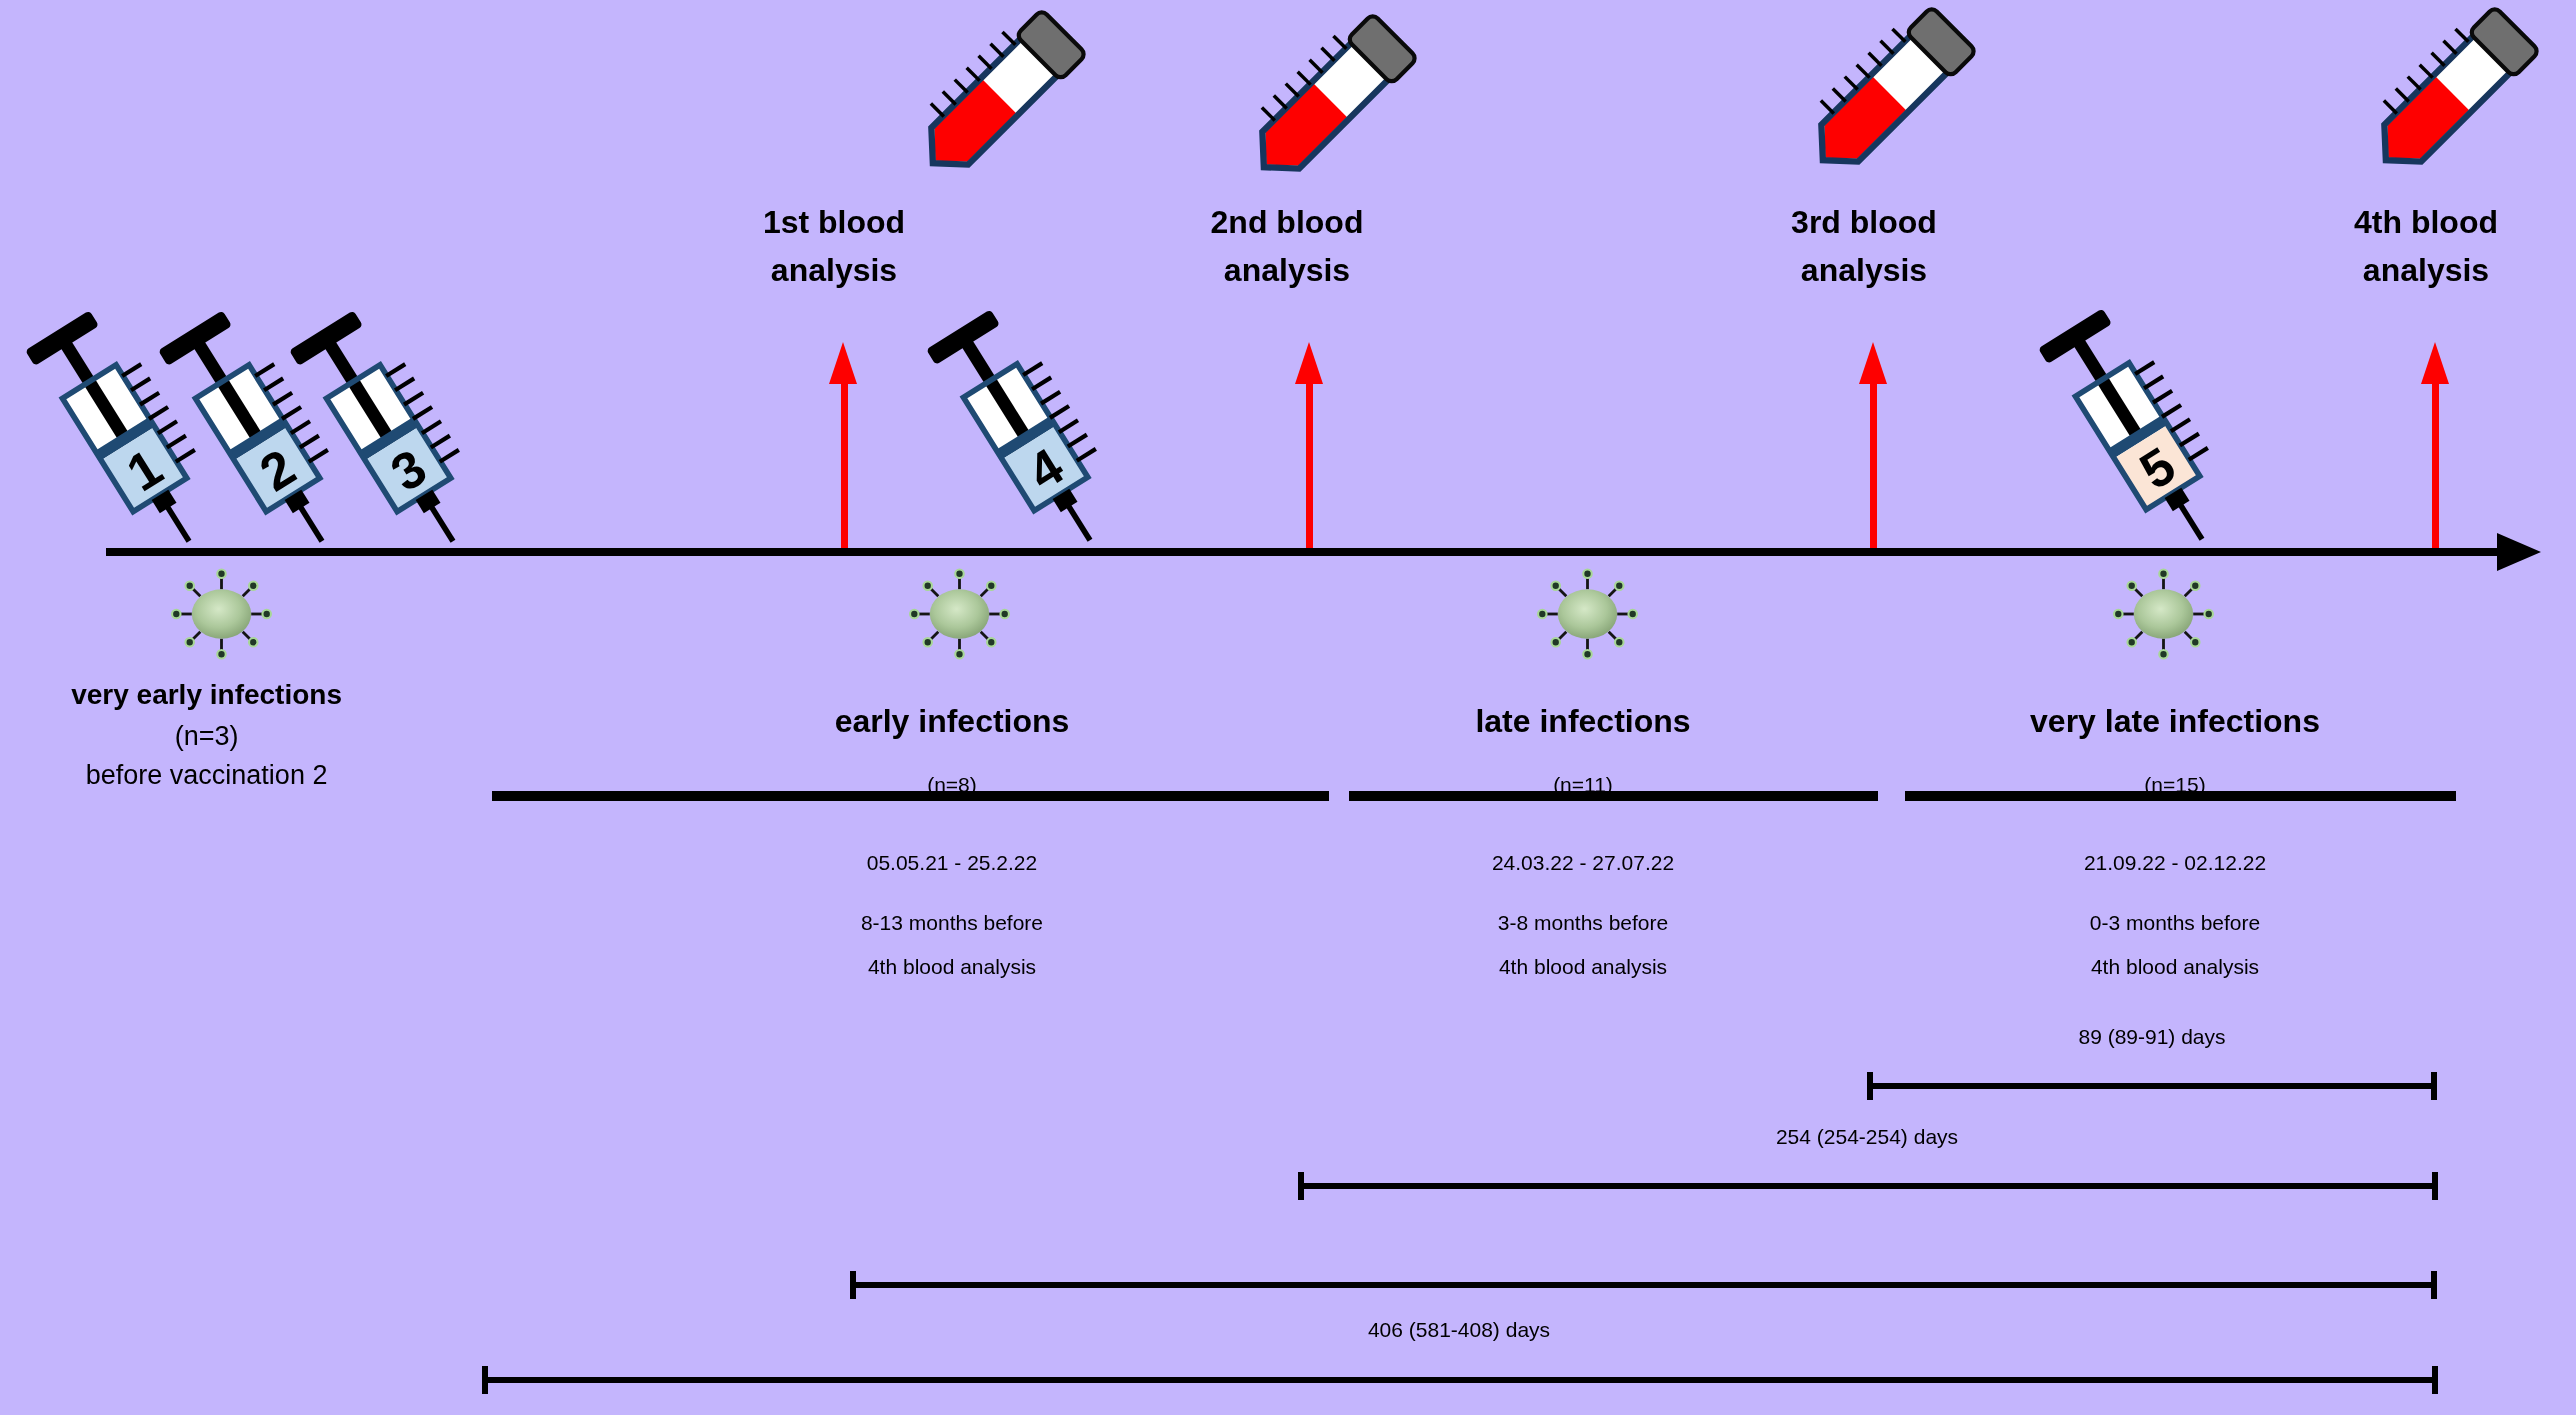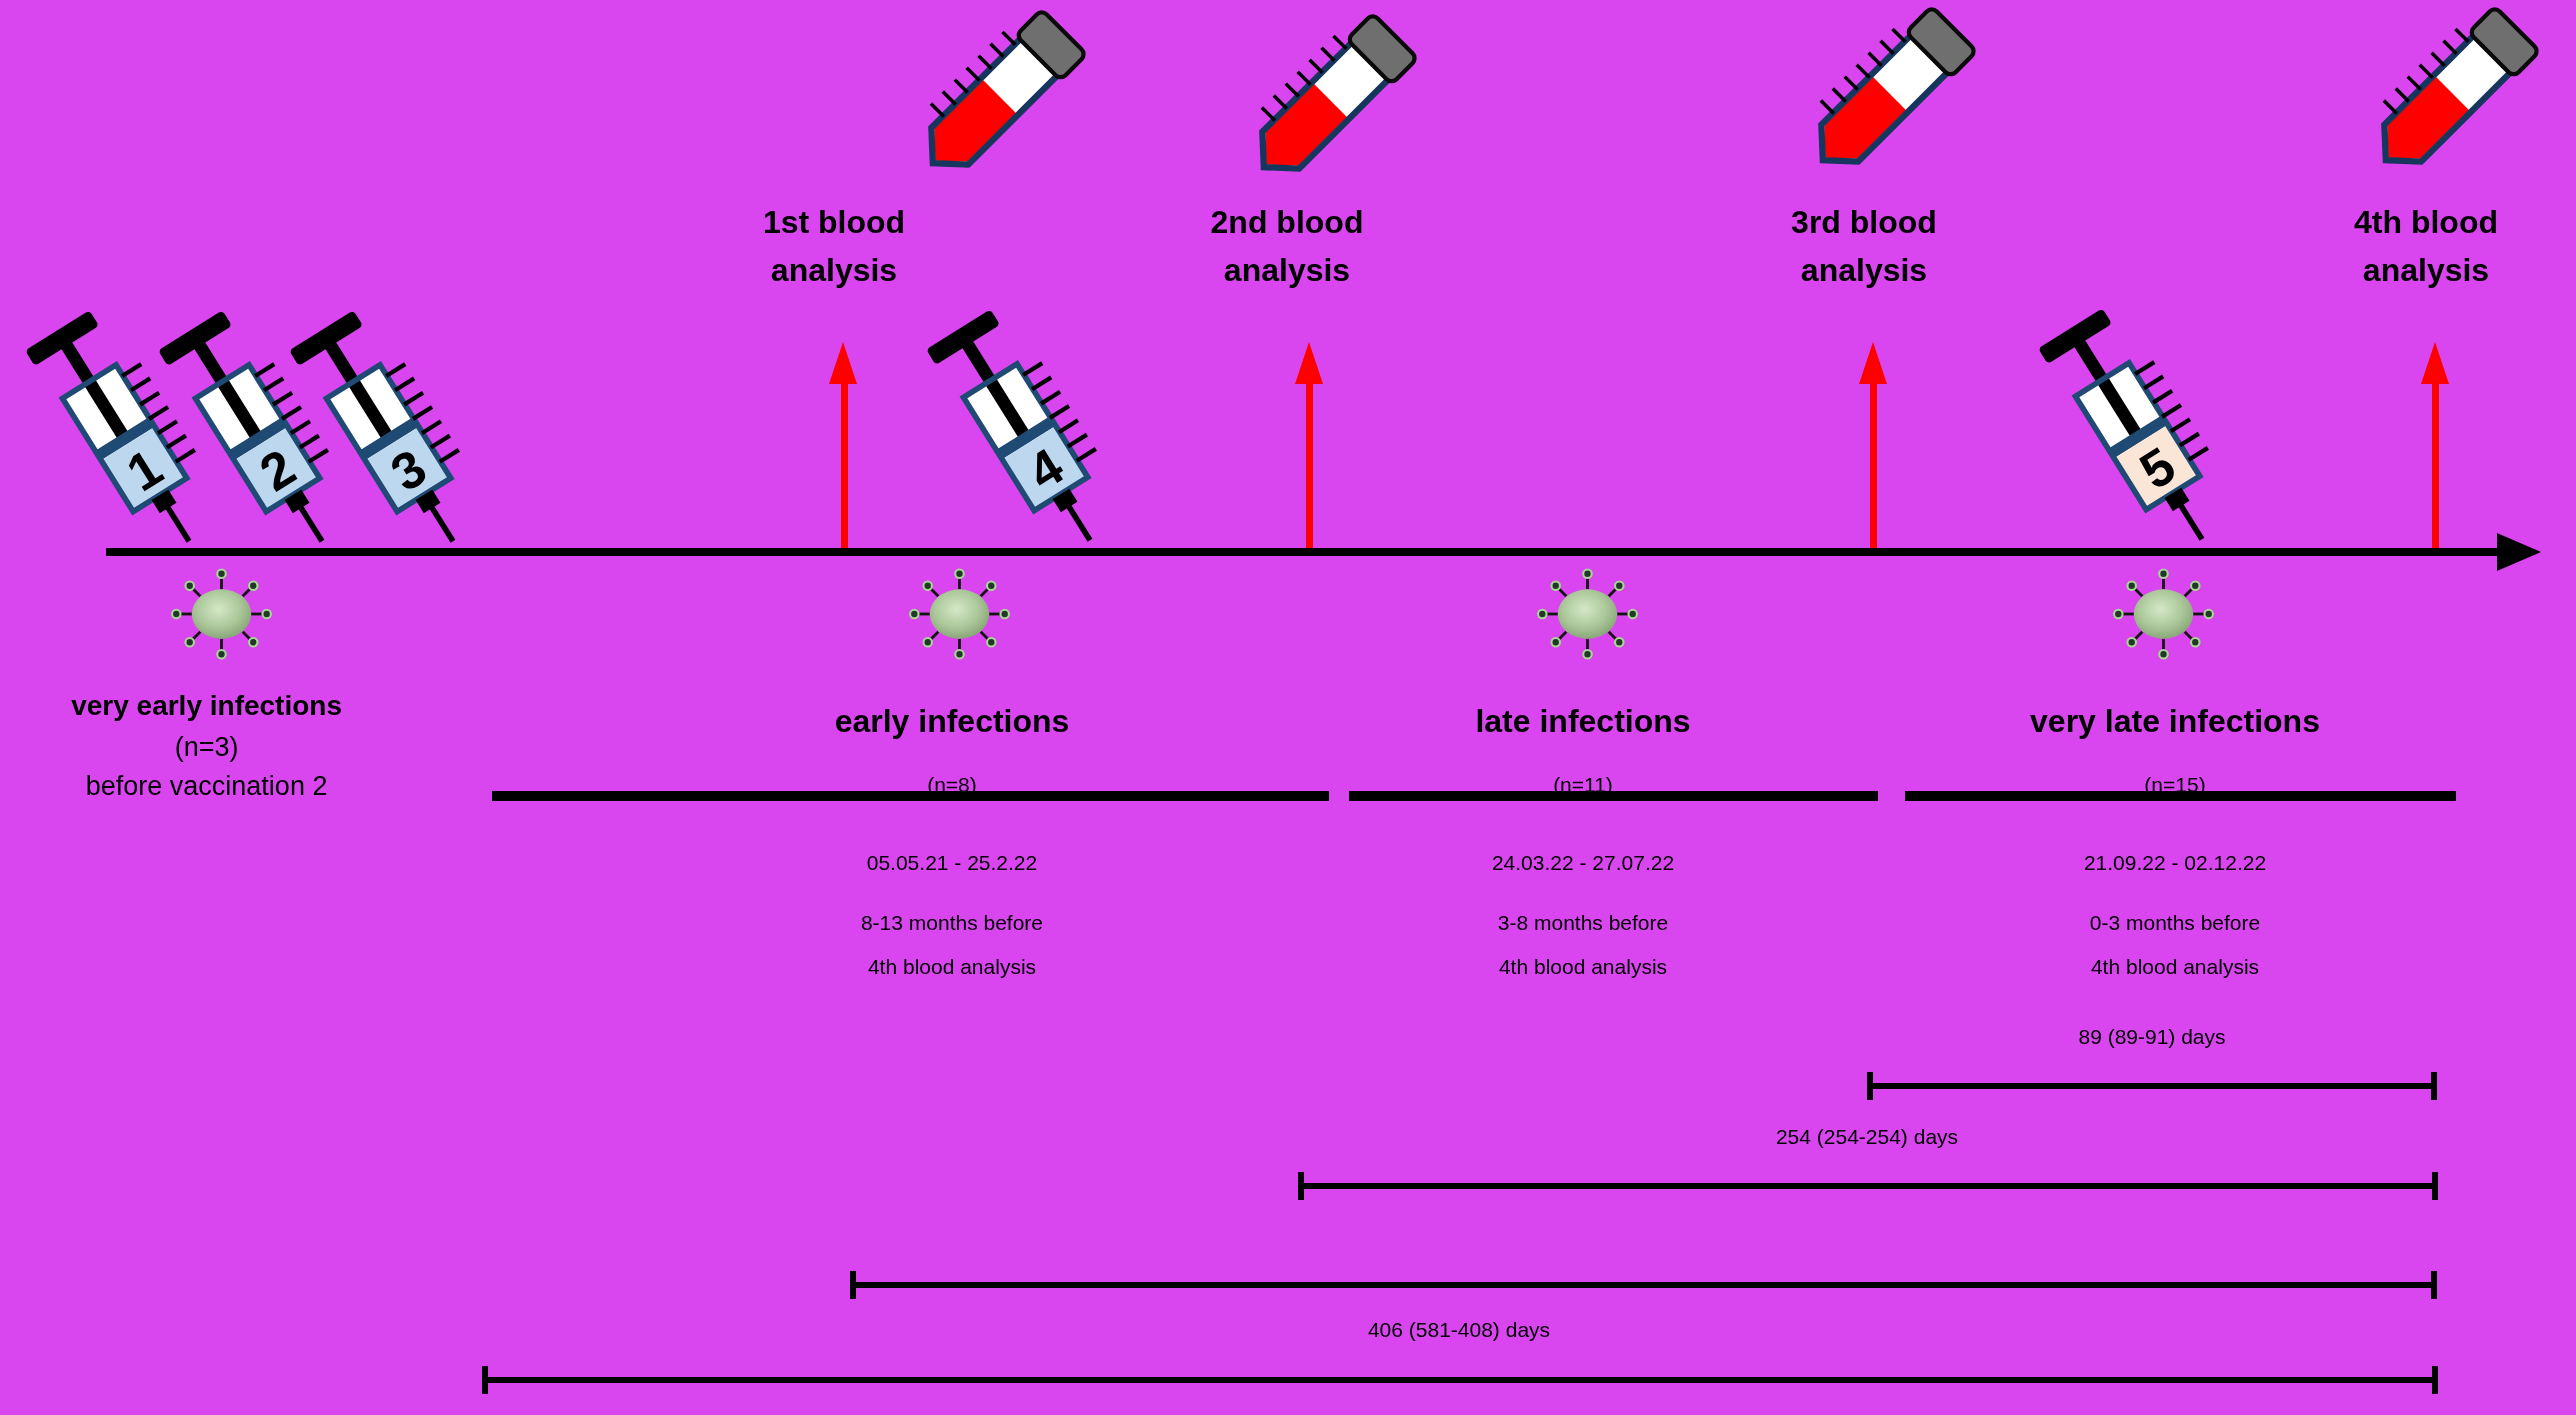--- a/index.html
+++ b/index.html
@@ -1,28 +1,28 @@
 <!DOCTYPE html>
 <html style="font-size:11.3px"><head>
 <meta charset="utf-8">
 <style>
   html,body{margin:0;padding:0;background:#fff;}
   body{font-family:"Liberation Sans",sans-serif;color:#000;}
-  #canvas{position:relative;width:2576px;height:1415px;background:#d946ef;overflow:hidden;}
+  #canvas{position:relative;width:2576px;height:1415px;background:#c4b5fd;overflow:hidden;}
   .txt{position:absolute;text-align:center;line-height:1.08;white-space:nowrap;}
   .b{font-weight:bold;}
   .f46{font-size:32px;}
   .f42{font-size:21px;}
   .f40{font-size:28px;}
   .f38{font-size:27px;}
   .tubelabel{width:394px;}
   .gcol{position:absolute;top:0;width:506px;height:0;}
   .gcol .txt{left:0;right:0;margin-top:37px;}
   .leftcol{position:absolute;top:0;left:10.6px;width:408px;height:0;}
-  .leftcol .txt{left:0;right:16px;margin-top:11px;}
+  .leftcol .txt{left:0;right:16px;}
   .timeline{position:absolute;background:#000;height:8.4px;}
   .tl-head{position:absolute;width:0;height:0;border-top:19.7px solid transparent;border-bottom:19.7px solid transparent;border-left:44px solid #000;}
   .rarrow-shaft{position:absolute;width:7px;height:165px;top:383px;background:#fe0000;}
   .rarrow-head{position:absolute;width:0;height:0;top:342px;border-left:14.8px solid transparent;border-right:14.8px solid transparent;border-bottom:42px solid #fe0000;}
   .gbar{position:absolute;top:791px;height:9.8px;background:#000;}
   .dbar{position:absolute;height:5.6px;background:#000;}
   .dbar .cap{position:absolute;top:-11.3px;width:5.6px;height:28px;background:#000;}
   .dbar .cap.l{left:0;}
   .dbar .cap.r{right:0;}
   svg{position:absolute;overflow:visible;}

